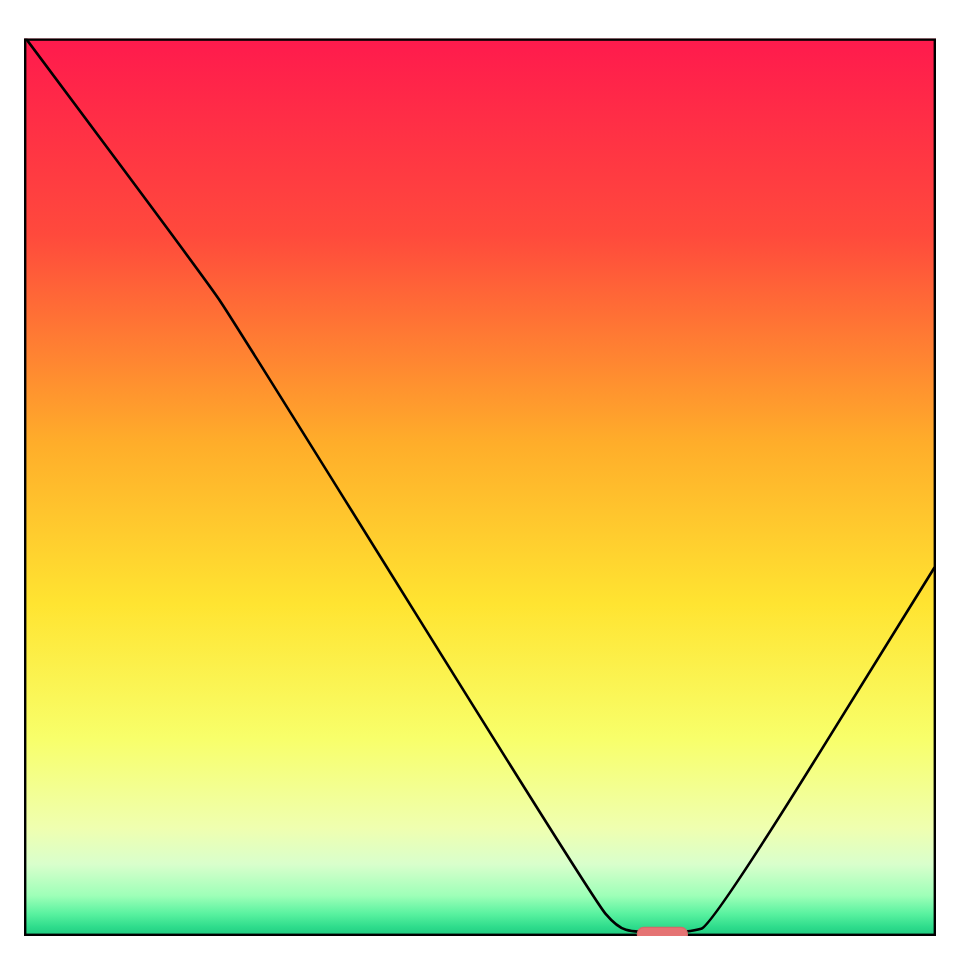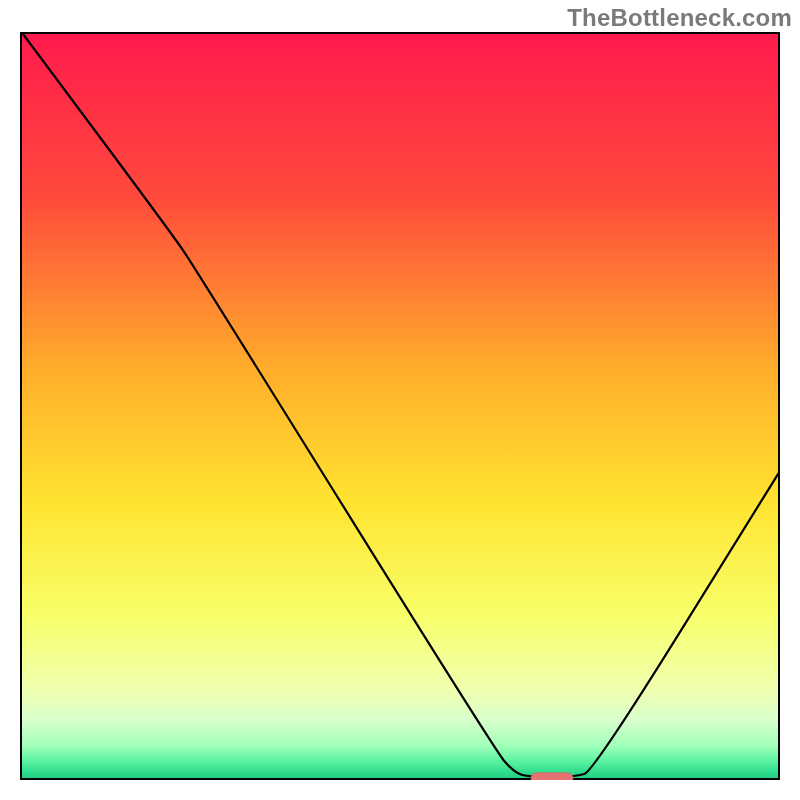--- a/index.html
+++ b/index.html
@@ -36,21 +36,20 @@
   svg.plot {
     width: 100%;
     height: 100%;
     display: block;
   }
 </style>
 </head>
 <body>
 
 <div class="outer">
-  <div class="watermark">TheBottleneck.com</div>
 
   <div class="plot-frame">
     <svg class="plot" viewBox="0 0 760 748" preserveAspectRatio="none">
       <defs>
         <linearGradient id="bgGrad" x1="0" y1="0" x2="0" y2="1">
             <stop offset="0%" stop-color="#ff1a4d"></stop>
             <stop offset="22%" stop-color="#ff4a3c"></stop>
             <stop offset="45%" stop-color="#ffad2a"></stop>
             <stop offset="63%" stop-color="#ffe431"></stop>
             <stop offset="78%" stop-color="#f8ff6a"></stop>

